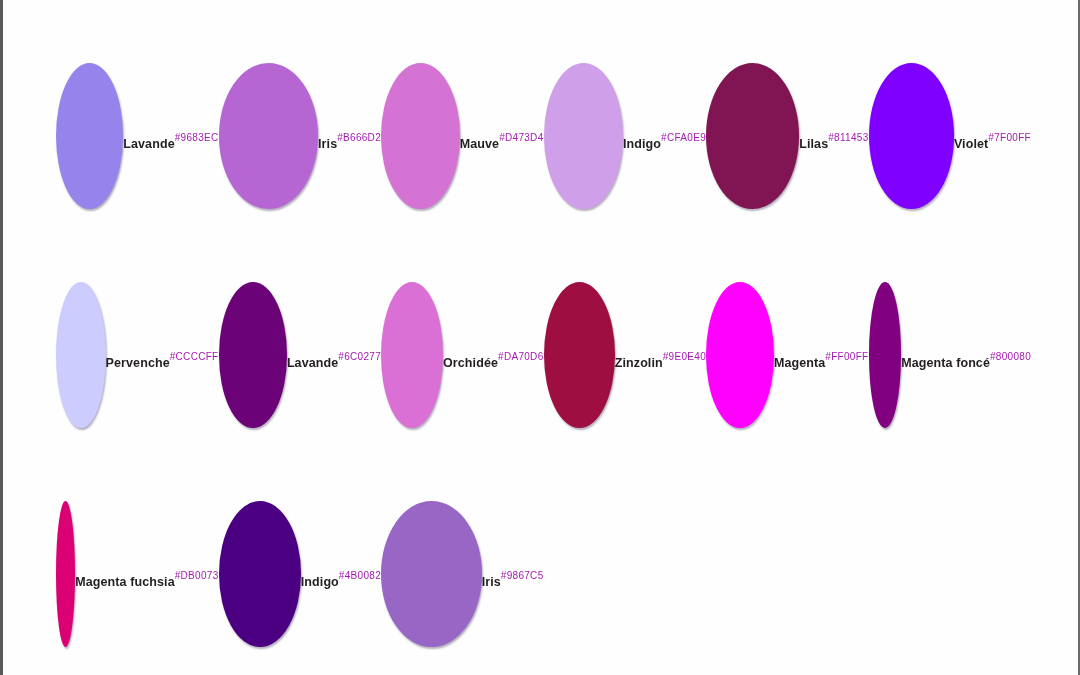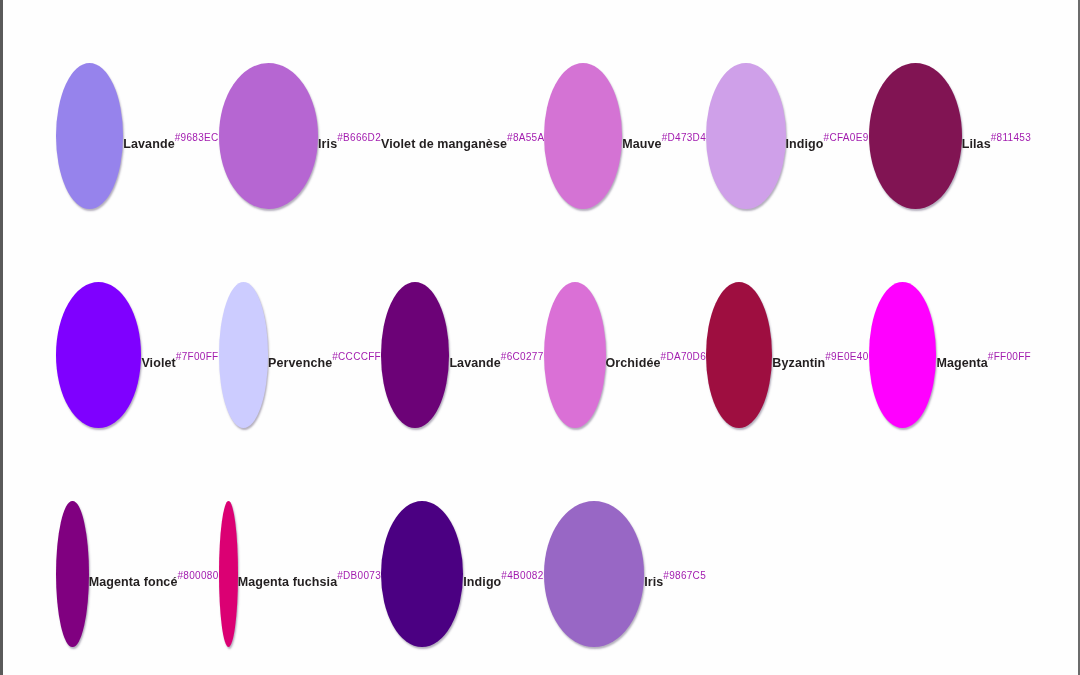--- a/index.html
+++ b/index.html
@@ -82,25 +82,20 @@
         <div class="swatch-disc" style="background: rgb(150, 131, 236);"></div>
         <div class="swatch-name">Lavande</div>
         <div class="swatch-hex">#9683EC</div>
       </div>
       <div class="swatch-cell">
         <div class="swatch-disc" style="background: rgb(182, 102, 210);"></div>
         <div class="swatch-name">Iris</div>
         <div class="swatch-hex">#B666D2</div>
       </div>
       <div class="swatch-cell">
-        <div class="swatch-disc" style="background: rgb(138, 85, 163);"></div>
-        <div class="swatch-name">Violet de manganèse</div>
-        <div class="swatch-hex">#8A55A3</div>
-      </div>
-      <div class="swatch-cell">
         <div class="swatch-disc" style="background: rgb(212, 115, 212);"></div>
         <div class="swatch-name">Mauve</div>
         <div class="swatch-hex">#D473D4</div>
       </div>
       <div class="swatch-cell">
         <div class="swatch-disc" style="background: rgb(207, 160, 233);"></div>
         <div class="swatch-name">Indigo</div>
         <div class="swatch-hex">#CFA0E9</div>
       </div>
       <div class="swatch-cell">
@@ -123,21 +118,21 @@
         <div class="swatch-name">Lavande</div>
         <div class="swatch-hex">#6C0277</div>
       </div>
       <div class="swatch-cell">
         <div class="swatch-disc" style="background: rgb(218, 112, 214);"></div>
         <div class="swatch-name">Orchidée</div>
         <div class="swatch-hex">#DA70D6</div>
       </div>
       <div class="swatch-cell">
         <div class="swatch-disc" style="background: rgb(158, 14, 64);"></div>
-        <div class="swatch-name">Byzantin</div>
+        <div class="swatch-name">Zinzolin</div>
         <div class="swatch-hex">#9E0E40</div>
       </div>
       <div class="swatch-cell">
         <div class="swatch-disc" style="background: rgb(255, 0, 255);"></div>
         <div class="swatch-name">Magenta</div>
         <div class="swatch-hex">#FF00FF</div>
       </div>
       <div class="swatch-cell">
         <div class="swatch-disc" style="background: rgb(128, 0, 128);"></div>
         <div class="swatch-name">Magenta foncé</div>

